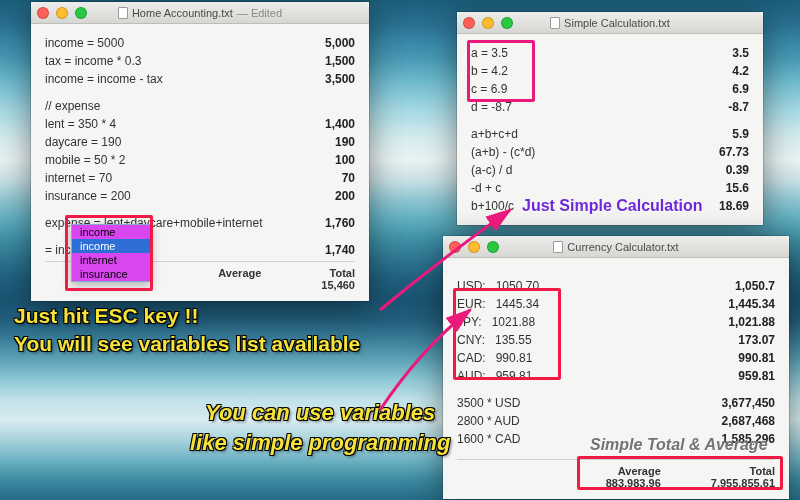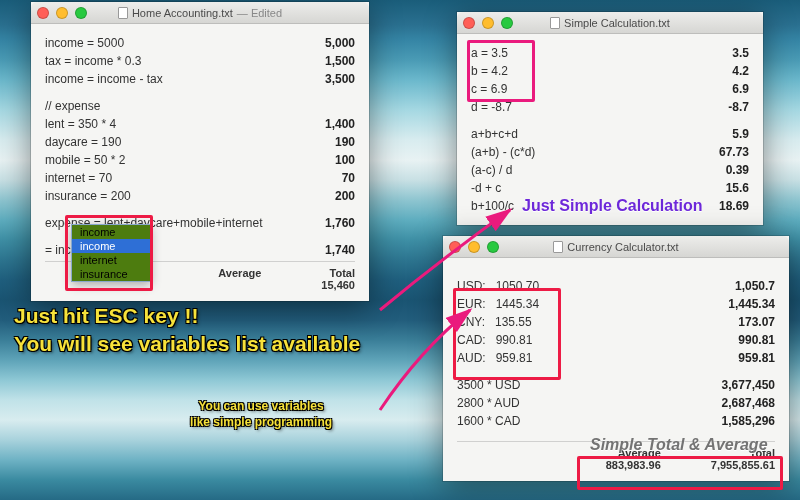--- a/index.html
+++ b/index.html
@@ -28,29 +28,29 @@
 .content{padding:10px 14px;font-size:12px;color:#333;}
 .row{display:flex;justify-content:space-between;line-height:1.5;}
 .row .left{white-space:pre;}
 .row .right{font-weight:600;color:#222;text-align:right;min-width:60px;}
 .spacer{height:9px;}
 .hr{border-top:1px solid #d0d0cf;margin:2px 0;}
 .total-row{display:flex;justify-content:space-between;font-size:11px;padding-top:3px;}
 .total-col{text-align:right;}
 .total-lbl{font-weight:600;}
 .total-val{font-weight:700;}
-.autocomplete{position:absolute;background:#4d7c0f;border:1px solid #8aa8cc;
+.autocomplete{position:absolute;background:#d946ef;border:1px solid #8aa8cc;
 box-shadow:0 3px 10px rgba(0,0,0,.3);font-size:11px;min-width:80px;}
 .ac-hl{border:3px solid #ed1b45;position:absolute;border-radius:2px;pointer-events:none;}
 .ac-item{padding:1px 8px;cursor:pointer;}
 .ac-sel{background:#2e6fd6;color:#fff;}
 .callout{position:absolute;font-size:21px;font-weight:bold;color:#f7e23a;
 text-shadow:-1px -1px 0 #000,1px -1px 0 #000,-1px 1px 0 #000,1px 1px 0 #000,
 2px 2px 3px rgba(0,0,0,.5);line-height:1.35;text-align:center;}
-.callout.sm{font-size:12px;}
+.callout.sm{font-size:22px;font-style:italic;}
 .pink-label{position:absolute;font-size:16px;font-weight:bold;color:#6d28d9;
 text-shadow:0 1px 0 #fff;}
 .red-label{position:absolute;font-size:16px;font-weight:bold;color:#737373;
 text-shadow:0 1px 0 #fff;font-style:italic;}
 .arrow{position:absolute;pointer-events:none;}
 </style>
 </head>
 <body>
 
 <div class="win" style="left:31px;top:2px;width:338px;">
@@ -212,20 +212,24 @@
   <div class="content">
     <div class="spacer"></div>
     <div id="w3-lines">
         <div class="row">
           <span class="left">USD:   1050.70</span>
           <span class="right">1,050.7</span>
         </div>
         <div class="row">
           <span class="left">EUR:   1445.34</span>
           <span class="right">1,445.34</span>
+        </div>
+        <div class="row">
+          <span class="left">JPY:   1021.88</span>
+          <span class="right">1,021.88</span>
         </div>
         <div class="row">
           <span class="left">CNY:   135.55</span>
           <span class="right">173.07</span>
         </div>
         <div class="row">
           <span class="left">CAD:   990.81</span>
           <span class="right">990.81</span>
         </div>
         <div class="row">

